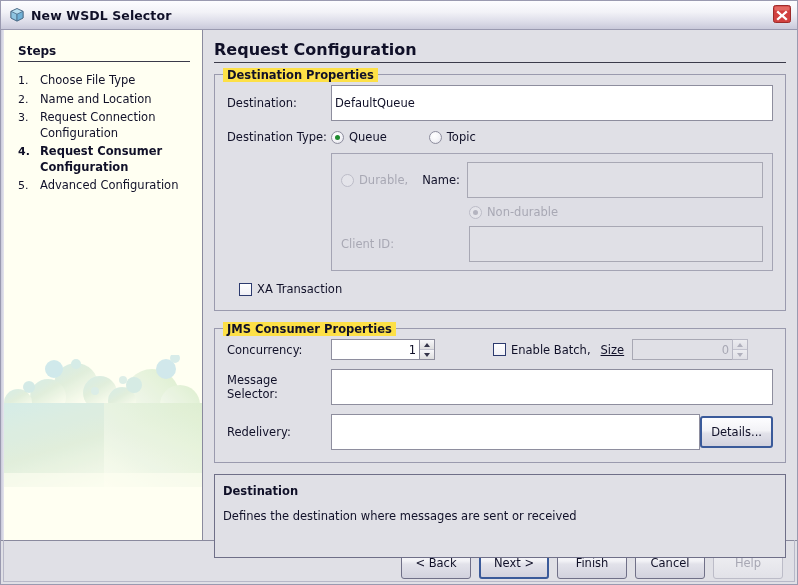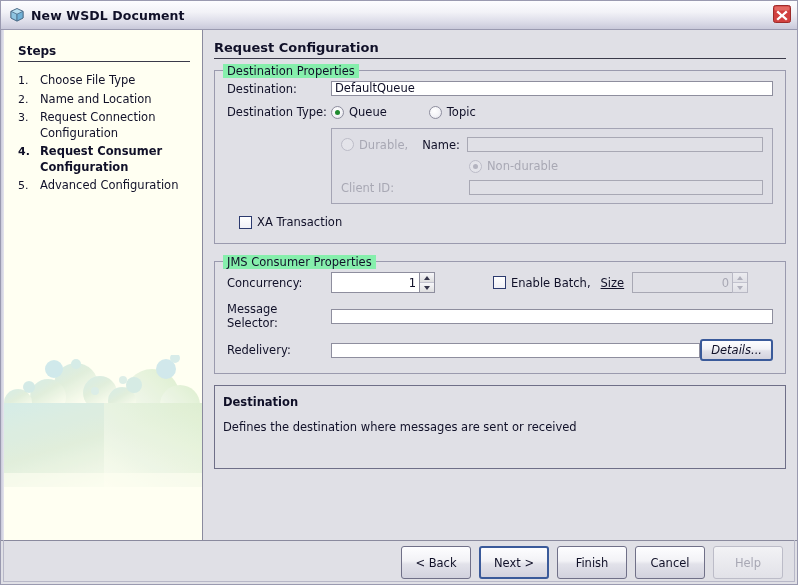--- a/index.html
+++ b/index.html
@@ -134,21 +134,21 @@
   
   .main-pane {
     flex: 1 1 auto;
     background: #e0e0e6;
     position: relative;
     padding: 10px 11px 0 11px;
     box-sizing: border-box;
     min-width: 0;
   }
   .main-title {
-    font-size: 13px;
+    font-size: 16px;
     font-weight: bold;
     color: #101028;
     padding-bottom: 3px;
     border-bottom: 1px solid #3a3a4a;
     display: block;
     width: 100%;
     box-sizing: border-box;
     margin-bottom: 11px;
   }
 
@@ -156,44 +156,44 @@
   .group {
     position: relative;
     border: 1px solid #9a9aae;
     margin: 0 0 0 0;
     padding: 10px 12px 12px 12px;
     box-sizing: border-box;
   }
   .group > .group-legend {
     position: absolute;
     top: -7px; left: 8px;
-    background: #86efac;
+    background: #fde047;
     padding: 0 4px;
     font-size: 11.5px;
-    font-weight: normal;
+    font-weight: bold;
     color: #101028;
     white-space: nowrap;
   }
 
   .row {
     display: flex;
     align-items: center;
     margin-bottom: 9px;
   }
   .row:last-child { margin-bottom: 0; }
   .lbl {
     width: 104px;
     flex: 0 0 104px;
     font-size: 11.5px;
     color: #101028;
   }
 
   
   .tf {
-    height: 15px;
+    height: 36px;
     box-sizing: border-box;
     border: 1px solid #8e8e9e;
     background: #ffffff;
     font-family: "DejaVu Sans", "Liberation Sans", sans-serif;
     font-size: 11.5px;
     color: #101028;
     padding: 0 3px;
     line-height: 17px;
     outline: none;
   }
@@ -345,21 +345,21 @@
   <div class="window-inner-edge"></div>
 
   <div class="titlebar">
     <div class="title-icon">
       <svg width="16" height="16" viewBox="0 0 16 16">
         <polygon points="8,1.5 14,4.3 14,11 8,14 2,11 2,4.3" fill="#b9dff0" stroke="#4a6a86" stroke-width="1"></polygon>
         <polygon points="2,4.3 8,7.2 8,14 2,11" fill="#8ec4e0" stroke="#4a6a86" stroke-width="0.8"></polygon>
         <polygon points="14,4.3 8,7.2 8,14 14,11" fill="#6fb0d6" stroke="#4a6a86" stroke-width="0.8"></polygon>
       </svg>
     </div>
-    <span class="title-text">New WSDL Document</span>
+    <span class="title-text">New WSDL Selector</span>
     <div class="close-btn">
       <svg width="22" height="22" viewBox="0 0 22 22">
         <rect x="2.5" y="1.5" width="17" height="17" rx="2" fill="#d1403f" stroke="#9d2b2a" stroke-width="1"></rect>
         <rect x="3.5" y="2.5" width="15" height="4" rx="1.5" fill="#e8756f" opacity="0.75"></rect>
         <path d="M7 6.5 L11 10.2 L15 6.5 L16.6 8.2 L12.8 11.6 L16.6 15 L15 16.6 L11 13 L7 16.6 L5.4 15 L9.2 11.6 L5.4 8.2 Z" fill="#ffffff"></path>
       </svg>
     </div>
   </div>
 
   <div class="body-split">
@@ -514,21 +514,21 @@
         </div>
 
         <div class="row">
           <span class="lbl">Message Selector:</span>
           <input class="tf grow" type="text" value="" style="">
         </div>
 
         <div class="row">
           <span class="lbl">Redelivery:</span>
           <input class="tf grow" type="text" value="" style="">
-          <button class="btn focus" style="margin-left:0; min-width:72px; height:22px;font-style:italic;">Details...</button>
+          <button class="btn focus" style="margin-left:0; min-width:72px; height:32px;">Details...</button>
         </div>
       </div>
 
       <div class="desc-panel">
         <span class="desc-title">Destination</span>
         <span class="desc-text">Defines the destination where messages are sent or received</span>
       </div>
     </div>
   </div>
 

